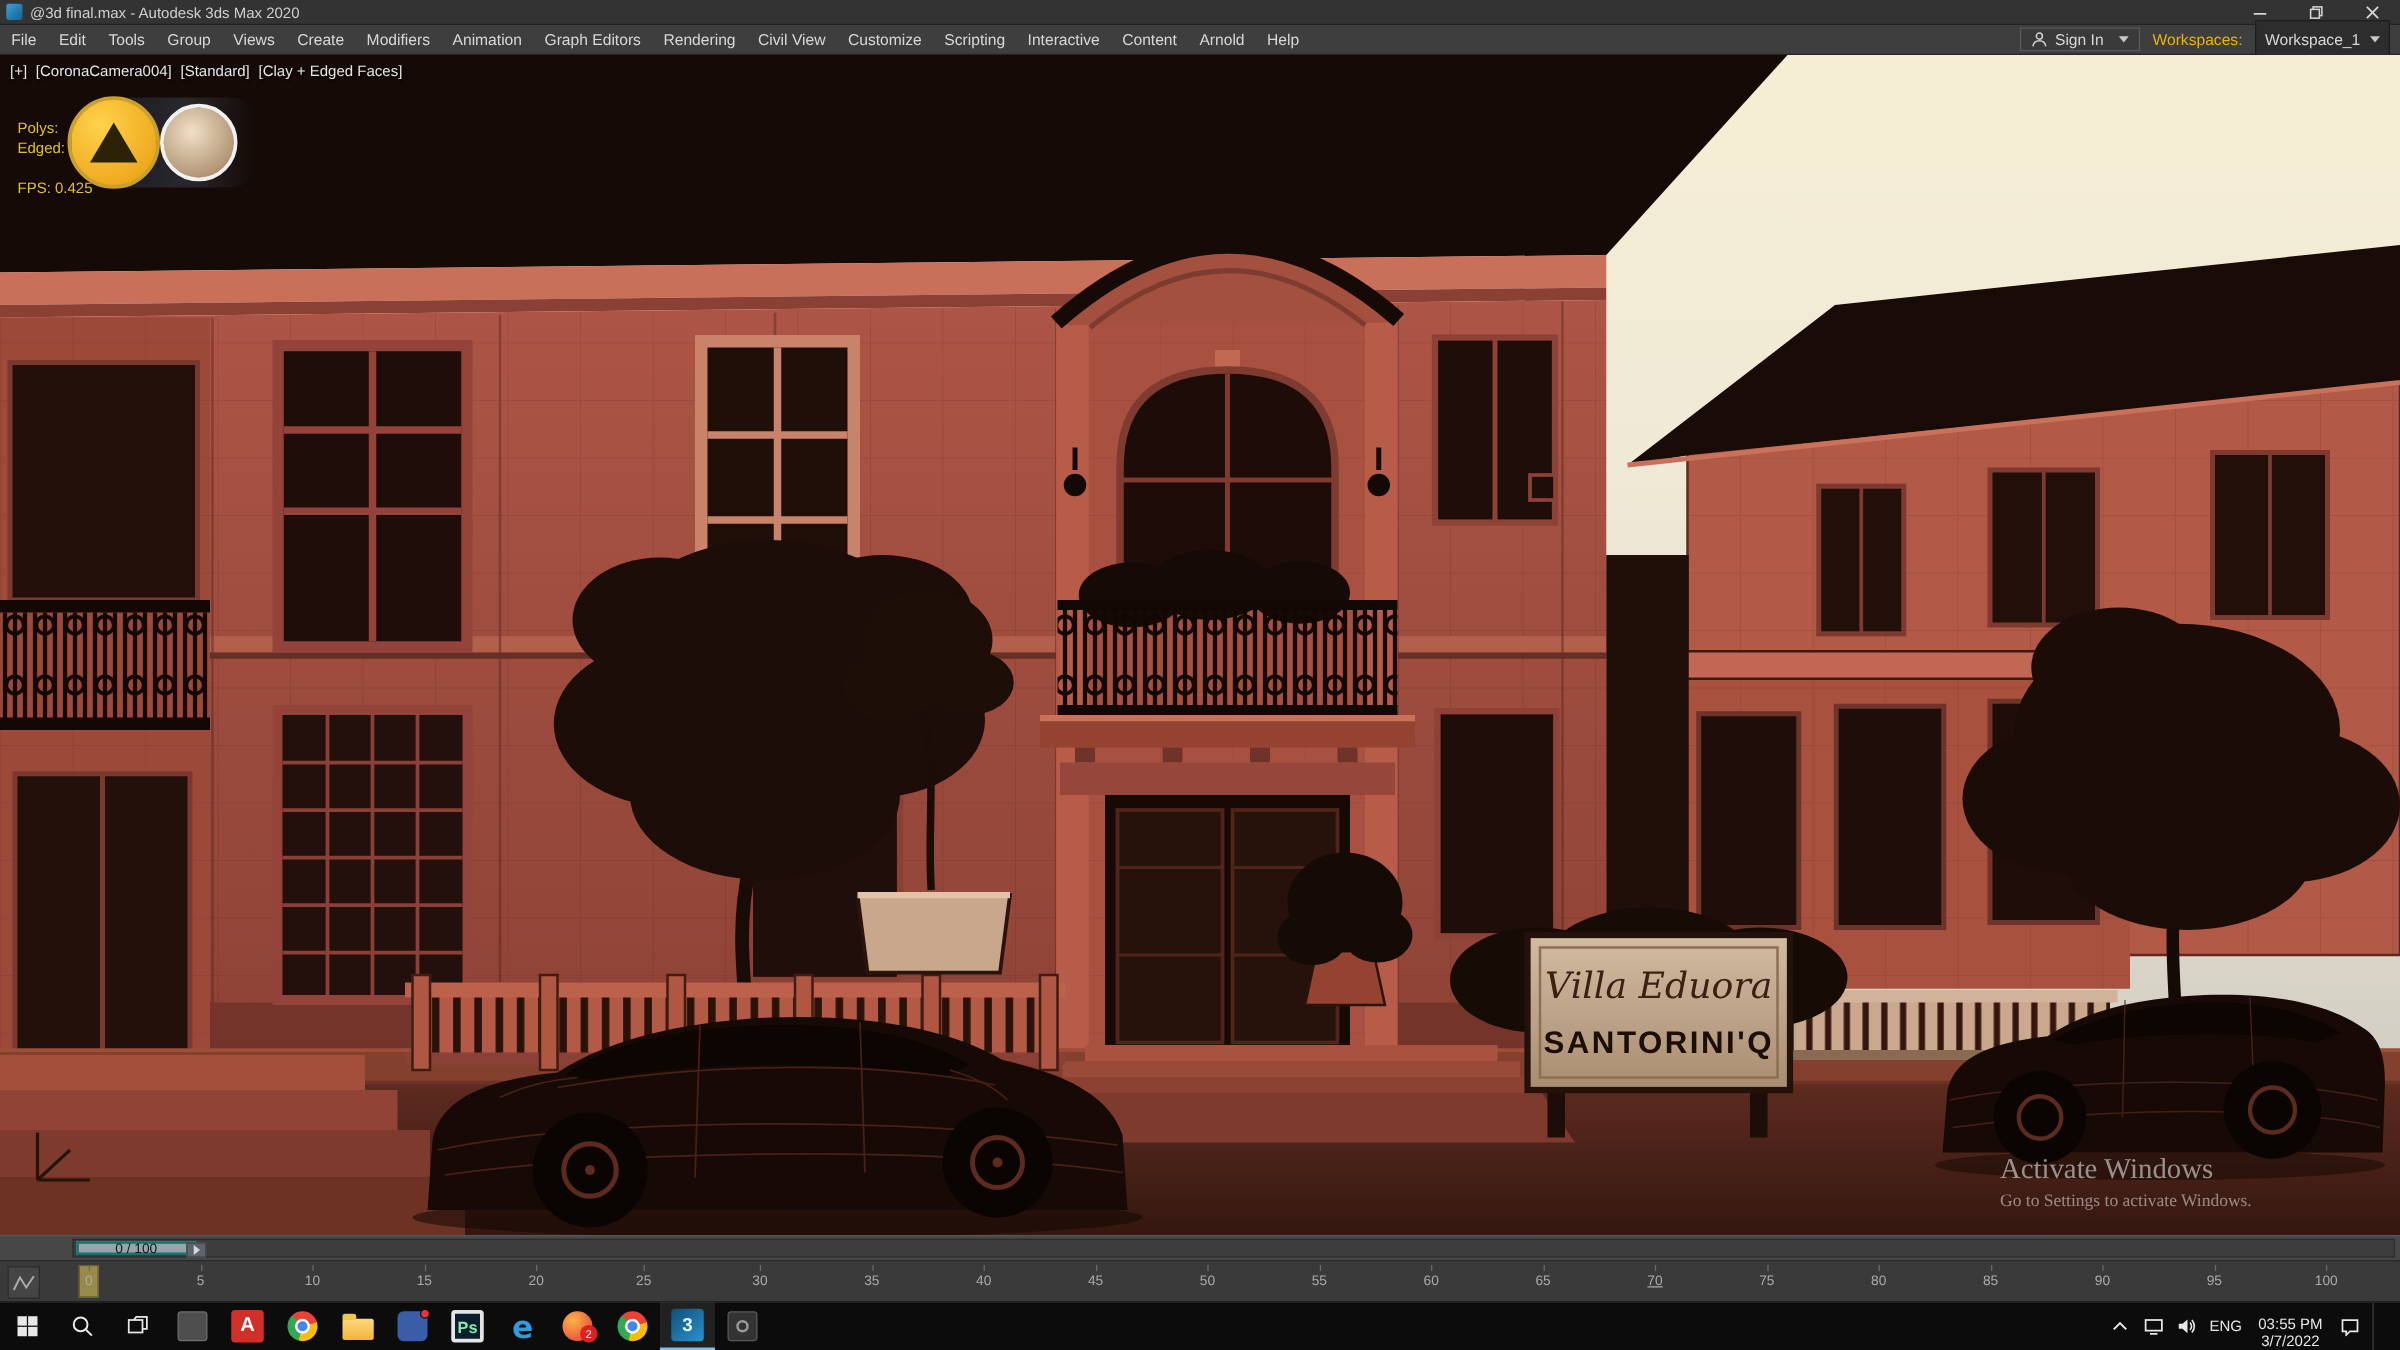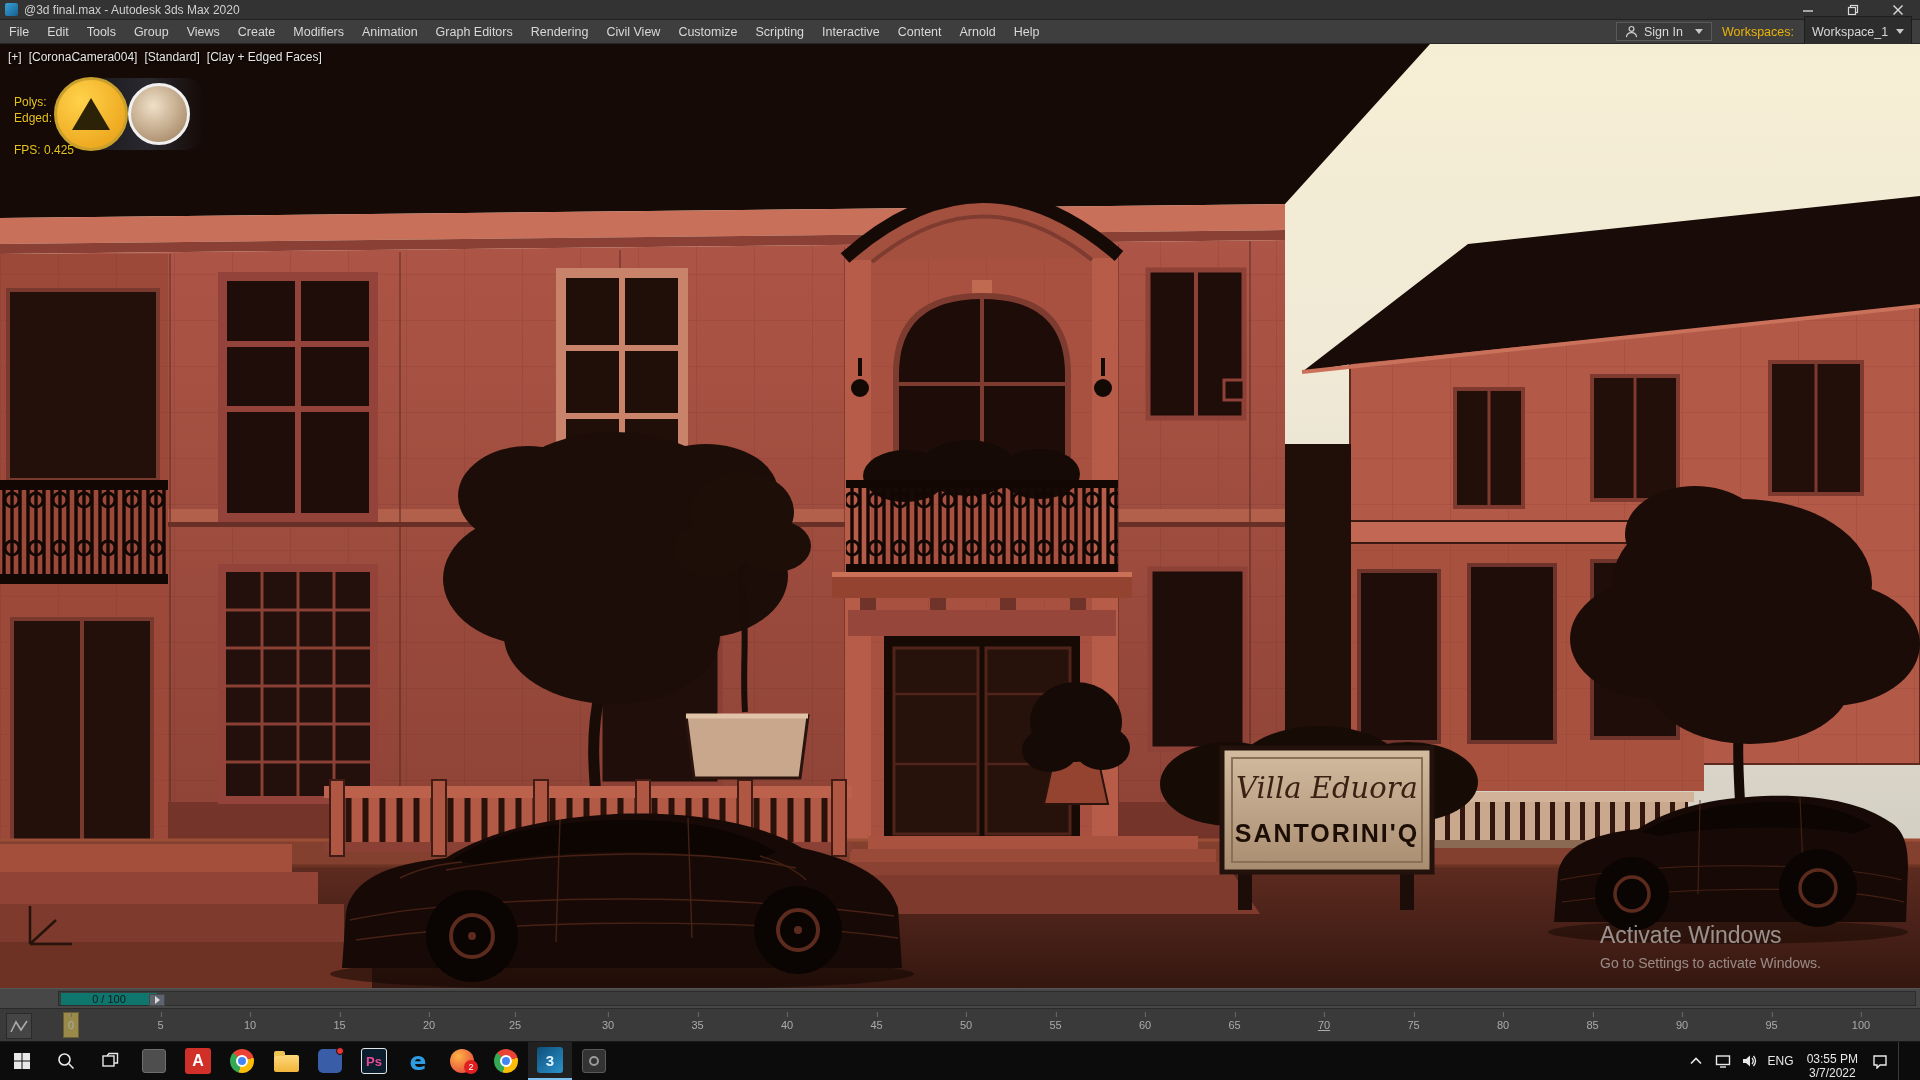--- a/index.html
+++ b/index.html
@@ -45,30 +45,30 @@
   .wm-logo { width:74px; height:74px; border-radius:50%; flex:none; margin-left:-2px;
              background:radial-gradient(circle at 35% 30%, #ffd24a, #e89b12);
              border:3px solid #caa02c; display:flex; align-items:center; justify-content:center; }
   .wm-tri { width:0; height:0; border-left:19px solid transparent; border-right:19px solid transparent;
             border-bottom:32px solid #2c2208; position:relative; }
   .wm-text { margin:0 16px 0 14px; text-align:center; }
   .wm-name { color:#ffffff; font-size:26px; font-weight:bold; letter-spacing:1px; white-space:nowrap; }
   .wm-sub  { color:#f0f0f0; font-size:15px; letter-spacing:2px; margin-top:2px; }
   .wm-photo { width:62px; height:62px; border-radius:50%; flex:none; border:3px solid #f0f0f0;
               background:radial-gradient(circle at 40% 35%, #f0e0c8, #b49878 70%, #8a7258); }
-  .activate { position:absolute; left:1600px; top:878px; z-index:4; }
+  .activate { position:absolute; left:1600px; top:878px; z-index:4;font-family:Liberation Serif, serif; }
   .activate .a1 { font-size:23px; color:rgba(245,245,245,.55); }
   .activate .a2 { font-size:14px; color:rgba(245,245,245,.5); margin-top:6px; }
 
   
   .timeslider { height:20px; background:#474747; position:relative; border-top:1px solid #565656; }
   .ts-track { position:absolute; left:58px; right:4px; top:2px; bottom:2px;
               background:#3c3c3c; border:1px solid #2c2c2c; }
   .ts-handle { position:absolute; left:2px; top:1px; bottom:1px; width:96px; background:#9aa2aa;
-               border:6px solid #0f766e; color:#16181a; font-size:11px;
+               border:2px solid #0f766e; color:#16181a; font-size:11px;
                display:flex; align-items:center; justify-content:center; }
   .ts-next { position:absolute; left:90px; top:2px; width:16px; height:12px; background:#5d646b;
              border:1px solid #42484e; display:flex; align-items:center; justify-content:center; }
   .ts-next i { width:0; height:0; border-top:4px solid transparent; border-bottom:4px solid transparent;
                border-left:5px solid #d8d8d8; display:block; }
 
   
   .trackbar { height:34px; background:#3a3a3a; position:relative; border-top:1px solid #2a2a2a;
               border-bottom:1px solid #1a1a1a; }
   .curve-btn { position:absolute; left:6px; top:4px; width:26px; height:26px; background:#454545;
@@ -89,22 +89,22 @@
                  background:conic-gradient(from -45deg,#ea4335 0 120deg,#fbbc05 0 240deg,#34a853 0 360deg); }
   .icon-chrome::after { content:""; position:absolute; inset:6px; border-radius:50%;
                         background:#4285f4; border:2px solid #fff; }
   .icon-folder { width:25px; height:17px; background:linear-gradient(#ffd97a,#f0b43c); border-radius:2px;
                  position:relative; margin-top:5px; }
   .icon-folder::before { content:""; position:absolute; top:-4px; left:0; width:11px; height:5px;
                          background:#f0c452; border-radius:2px 2px 0 0; }
   .icon-chat { width:24px; height:24px; background:#3a5da8; border-radius:5px; }
   .dot-badge { position:absolute; right:8px; top:5px; width:8px; height:8px; border-radius:50%;
                background:#e33; border:1px solid #0c0c0c; }
-  .icon-ps { width:26px; height:26px; background:#0a1e2e; border:1px solid #e5e5e5; border-radius:3px;
-             color:#ec4899; font-weight:bold; font-size:13px; display:flex; align-items:center; justify-content:center; }
+  .icon-ps { width:26px; height:26px; background:#0a1e2e; border:3px solid #e5e5e5; border-radius:3px;
+             color:#86efac; font-weight:bold; font-size:13px; display:flex; align-items:center; justify-content:center; }
   .icon-edge { color:#2f9be0; font-weight:bold; font-size:25px; line-height:1;
                font-family:"DejaVu Sans", sans-serif; }
   .icon-orange { width:24px; height:24px; border-radius:50%;
                  background:radial-gradient(circle at 35% 30%, #ffb347, #e8543c 75%); }
   .num-badge { position:absolute; right:6px; bottom:6px; min-width:14px; height:14px; border-radius:7px;
                background:#e02020; color:#fff; font-size:9px; display:flex; align-items:center;
                justify-content:center; padding:0 3px; }
   .icon-max { width:26px; height:26px; background:linear-gradient(140deg,#0f4f7a,#2a93cc); border-radius:3px;
               color:#e0f4ff; font-weight:bold; font-size:15px; display:flex; align-items:center; justify-content:center; }
   .icon-dark { width:24px; height:24px; background:#333; border:1px solid #5a5a5a; border-radius:3px;

